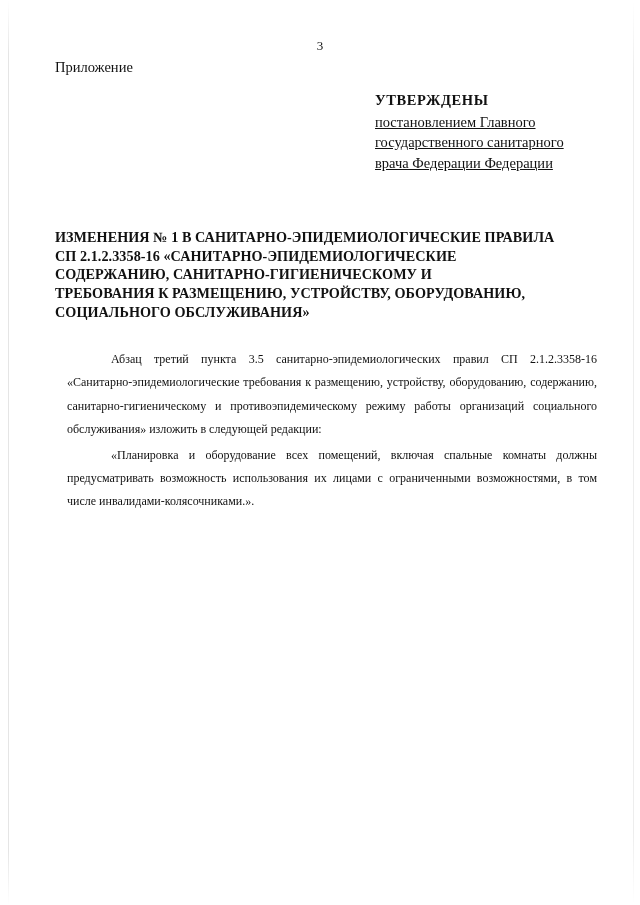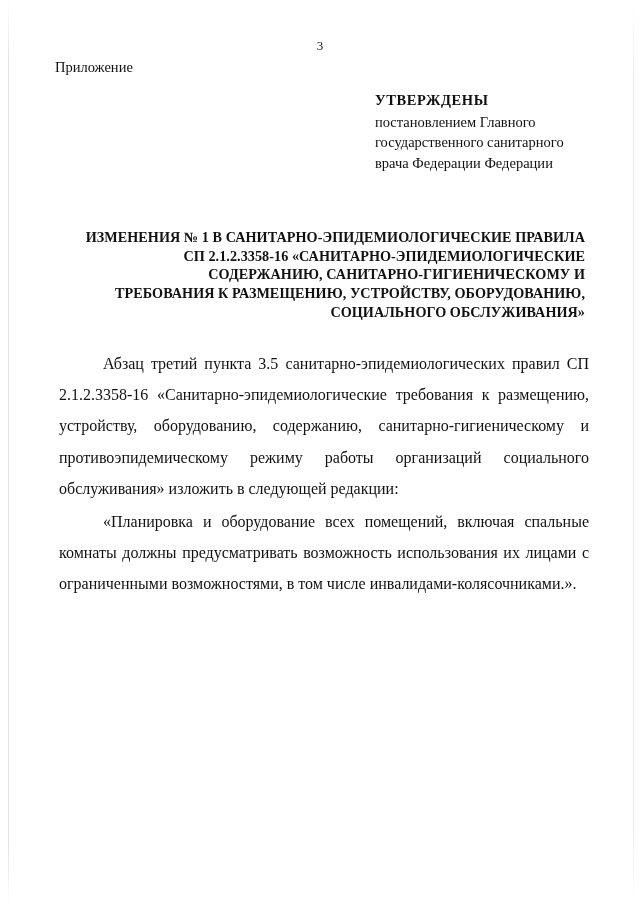--- a/index.html
+++ b/index.html
@@ -70,42 +70,43 @@
     line-height: 1.42;
   }
   .approval-title {
     font-weight: bold;
     letter-spacing: 0.6px;
     margin-bottom: 1px;
     display: block;
   }
   .approval-line {
     display: block;
+    text-decoration: underline;
   }
   .doc-title {
     position: absolute;
     left: 0;
     top: 228px;
     width: 530px;
-    text-align: right;
+    text-align: left;
     font-weight: bold;
     font-size: 14.2px;
     line-height: 1.32;
     letter-spacing: 0.05px;
   }
   .doc-title .tl {
     display: block;
     white-space: nowrap;
   }
   .body-text {
     position: absolute;
-    left: 4px;
+    left: 12px;
     top: 348px;
     width: 530px;
-    font-size: 16px;
+    font-size: 12px;
     line-height: 1.95;
   }
   p.para {
     margin: 0 0 2px 0;
     text-align: justify;
     text-indent: 44px;
     text-justify: inter-word;
   }
   p.para:last-child {
     margin-bottom: 0;

